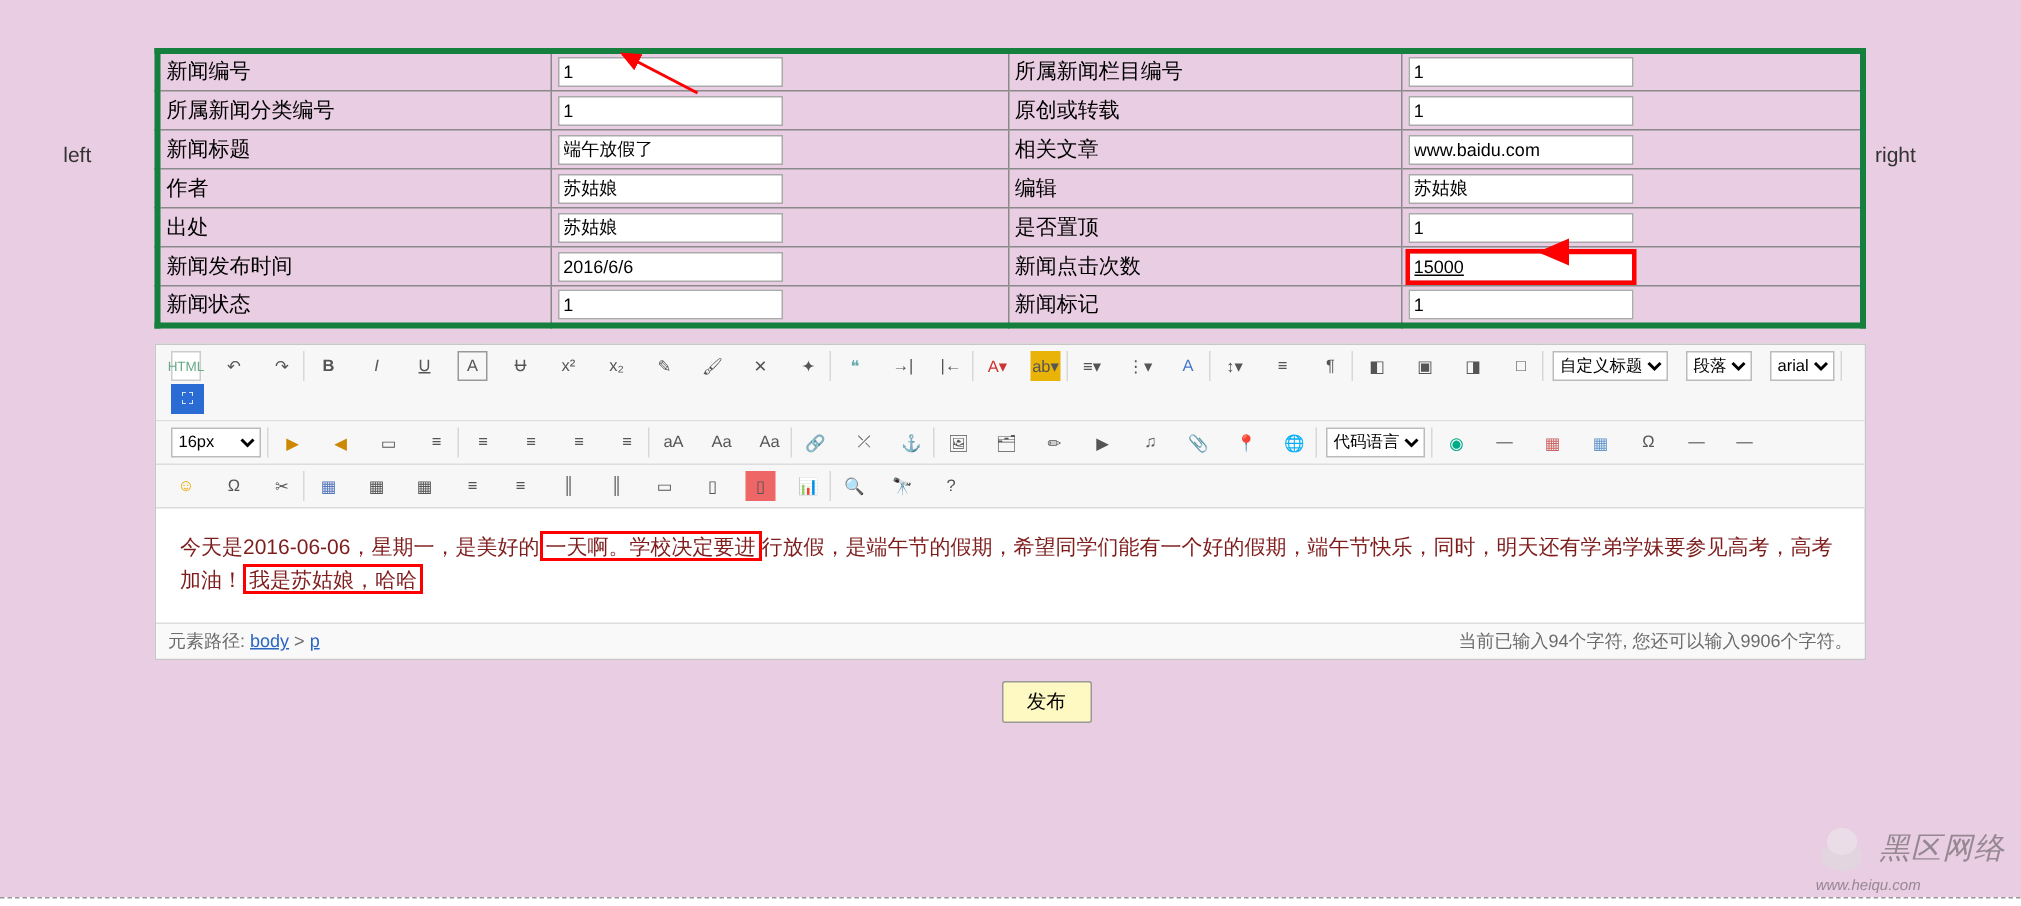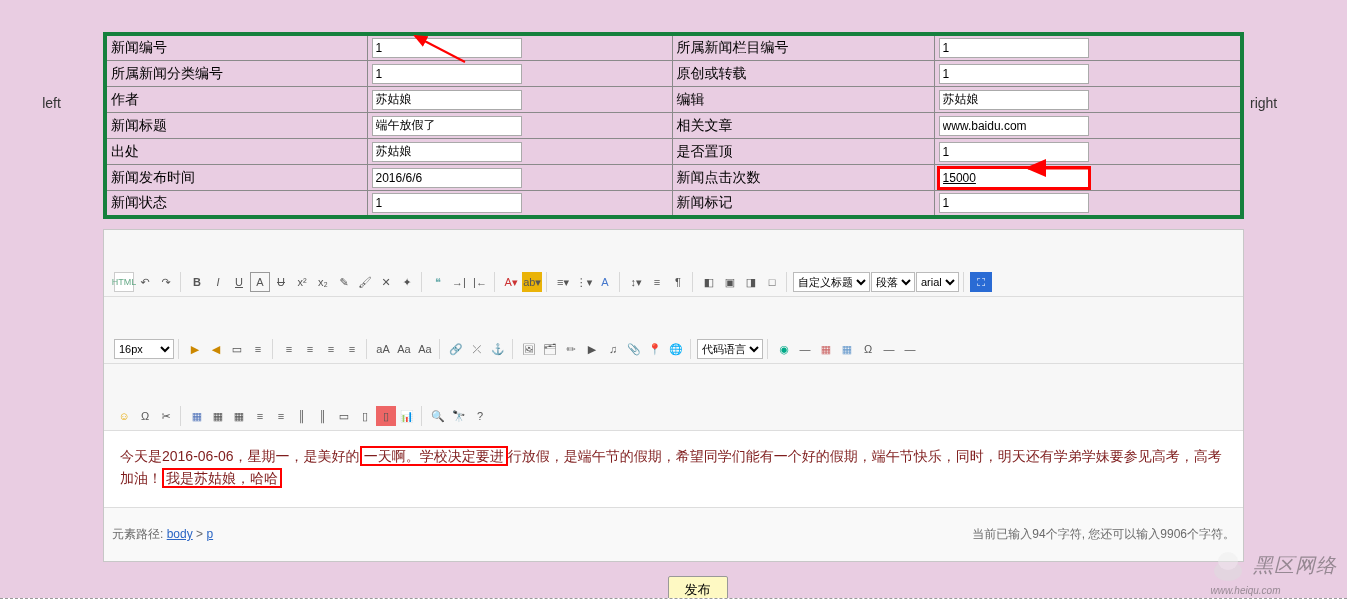--- a/index.html
+++ b/index.html
@@ -11,28 +11,28 @@
 .main { flex: 1; padding: 4px 0; }
 table.form { width: 100%; border-collapse: collapse; border: 4px solid #15803d; margin-top: 28px; }
 table.form td { border: 1px solid #8a8a8a; padding: 2px 4px; height: 26px; vertical-align: middle; }
 .lbl { width: 262px; font-size: 14px; }
 .val { width: auto; }
 input.txt { border: 1px solid #aaa; background: #fff; font-size: 12px; padding: 2px 3px; width: 150px; height: 20px; font-family: Arial; }
 input.hl { outline: 3px solid #ff0000; outline-offset: -1px; text-decoration: underline; }
 .editor-wrap { margin: 10px 0; }
 .editor { background: #fff; border: 1px solid #c7c7c7; }
 .toolbar { background: #f7f7f7; border-bottom: 1px solid #ddd; padding: 4px 6px; display: flex; flex-wrap: wrap; align-items: center; gap: 2px; }
-.toolbar .grp { display: flex; align-items: flex-start; gap: 1px; padding: 0 4px; border-right: 1px solid #d8d8d8; margin-top: 38px; }
+.toolbar .grp { display: flex; align-items: flex-start; gap: 12px; padding: 0 4px; border-right: 1px solid #d8d8d8; }
 .toolbar .grp:last-child { border-right: none; }
 .tbtn { width: 20px; height: 20px; border: 1px solid transparent; display: inline-flex; align-items: center; justify-content: center; font-size: 11px; color: #555; cursor: pointer; background: transparent; }
 .tsel { font-size: 11px; border: 1px solid #bbb; height: 20px; background: #fff; }
 .html-btn { font-size: 9px; color: #6a8; border: 1px solid #ccc; padding: 1px 3px; background: #fff; }
 .content { padding: 14px 16px; min-height: 76px; font-size: 14px; line-height: 1.6; color: #7f1d1d; }
 .redbox1 { border: 2px solid #ff0000; padding: 0 2px; }
-.status { border-top: 1px solid #ddd; display: flex; justify-content: space-between; padding: 18px 8px; font-size: 12px; color: #6b6b6b; background: #f9f9f9; }
+.status { border-top: 1px solid #ddd; display: flex; justify-content: space-between; padding: 3px 8px; font-size: 12px; color: #6b6b6b; background: #f9f9f9; }
 .status a { color: #2a65c4; text-decoration: underline; }
 .publish { text-align: center; margin-top: 14px; }
 .publish button { padding: 4px 16px; font-size: 13px; background: #fef9c3; border: 1px solid #999; border-radius: 2px; cursor: pointer; margin-left: 48px; }
 .arrow { position: absolute; pointer-events: none; }
 .arrow svg { overflow: visible; }
 .watermark { position: fixed; right: 10px; bottom: 8px; opacity: .5; font-size: 20px; font-style: italic; color: #444; letter-spacing: 1px; }
 .watermark .small { font-size: 10px; display:block; text-align:left; letter-spacing:0; }
 .bottom-edge { position: fixed; left:0; bottom:0; width:100%; height:6px; background:#fff; border-top:1px dashed #999; display:flex; justify-content:flex-end; align-items:center; font-size:9px; color:#36c; gap:2px; padding-right:4px;}
 .bold { font-weight: bold; }
 .ital { font-style: italic; }
@@ -54,30 +54,30 @@
             <td class="lbl">所属新闻栏目编号</td>
             <td class="val"><input class="txt" value="1" style=""></td>
           </tr>
           <tr>
             <td class="lbl">所属新闻分类编号</td>
             <td class="val"><input class="txt" value="1" style=""></td>
             <td class="lbl">原创或转载</td>
             <td class="val"><input class="txt" value="1" style=""></td>
           </tr>
           <tr>
+            <td class="lbl">新闻标题</td>
+            <td class="val"><input class="txt" value="端午放假了" style=""></td>
+            <td class="lbl">相关文章</td>
+            <td class="val"><input class="txt" value="www.baidu.com" style=""></td>
+          </tr>
+          <tr>
             <td class="lbl">作者</td>
             <td class="val"><input class="txt" value="苏姑娘" style=""></td>
             <td class="lbl">编辑</td>
             <td class="val"><input class="txt" value="苏姑娘" style=""></td>
-          </tr>
-          <tr>
-            <td class="lbl">新闻标题</td>
-            <td class="val"><input class="txt" value="端午放假了" style=""></td>
-            <td class="lbl">相关文章</td>
-            <td class="val"><input class="txt" value="www.baidu.com" style=""></td>
           </tr>
           <tr>
             <td class="lbl">出处</td>
             <td class="val"><input class="txt" value="苏姑娘" style=""></td>
             <td class="lbl">是否置顶</td>
             <td class="val"><input class="txt" value="1" style=""></td>
           </tr>
           <tr>
             <td class="lbl">新闻发布时间</td>
             <td class="val"><input class="txt" value="2016/6/6" style=""></td>

